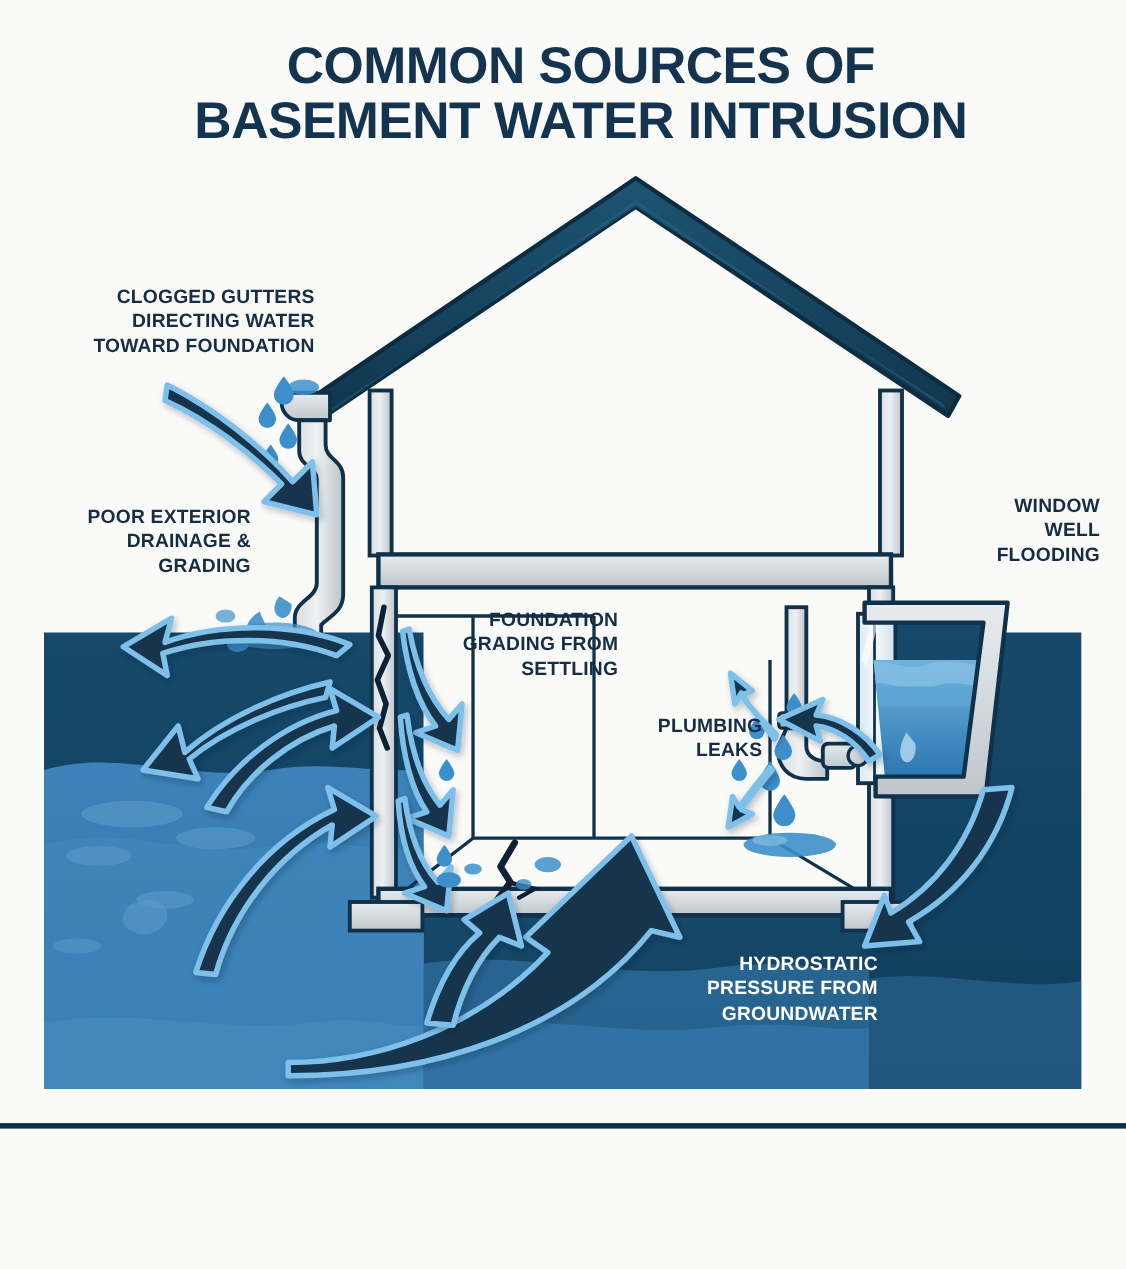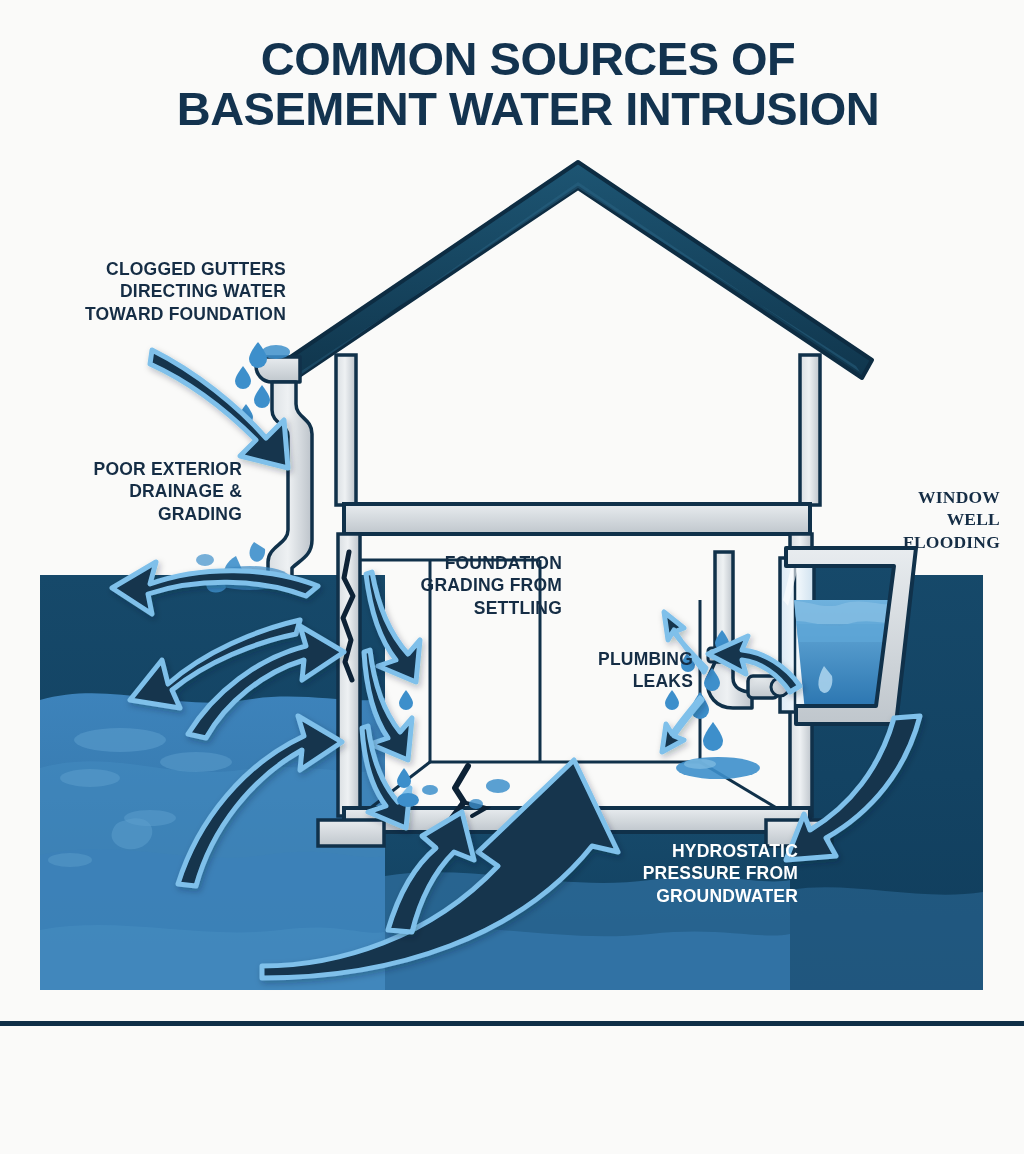--- a/index.html
+++ b/index.html
@@ -28,25 +28,25 @@
     font-weight:bold;
     color:#152d45;
     font-size:17.5px;
     line-height:1.28;
     letter-spacing:0.2px;
     text-align:right;
     white-space:pre-line;
   }
   .lbl.white{color:#ffffff;}
   #lbl-gutters{left:24px;top:258px;width:262px;}
-  #lbl-drainage{left:24px;top:458px;width:218px;}
-  #lbl-window{left:840px;top:486px;width:160px;font-family:Liberation Serif, serif;}
+  #lbl-drainage{left:10px;top:458px;width:218px;}
+  #lbl-window{left:840px;top:448px;width:160px;}
   #lbl-cracks{left:390px;top:552px;width:172px;}
   #lbl-plumbing{left:553px;top:648px;width:140px;}
-  #lbl-hydro{left:592px;top:840px;width:206px;}
+  #lbl-hydro{left:592px;top:865px;width:206px;}
   .rule{
     position:absolute;left:0;top:1021px;width:1024px;height:5px;
     background:#0f2f47;
   }
 </style>
 </head>
 <body>
 
 <svg id="canvas" viewBox="0 0 1024 1154">
   <defs>

